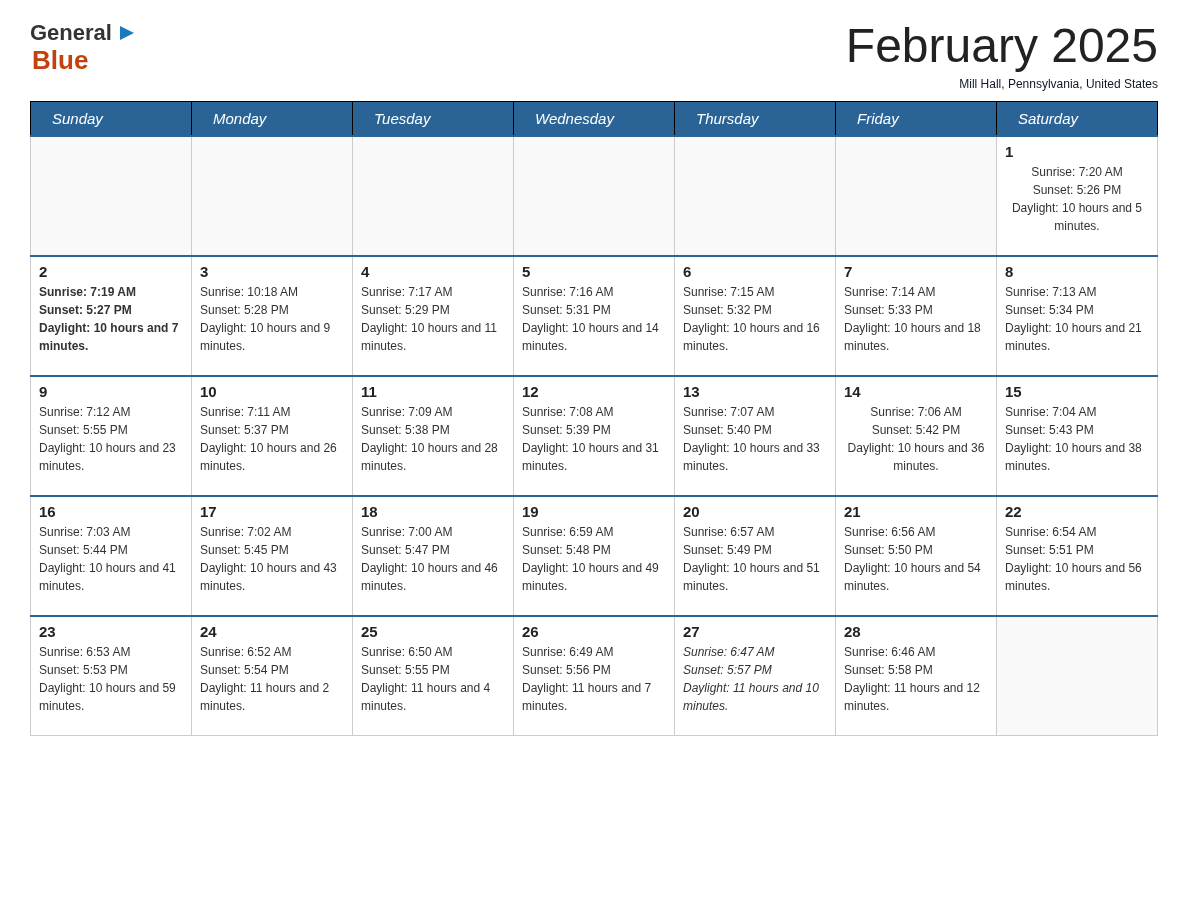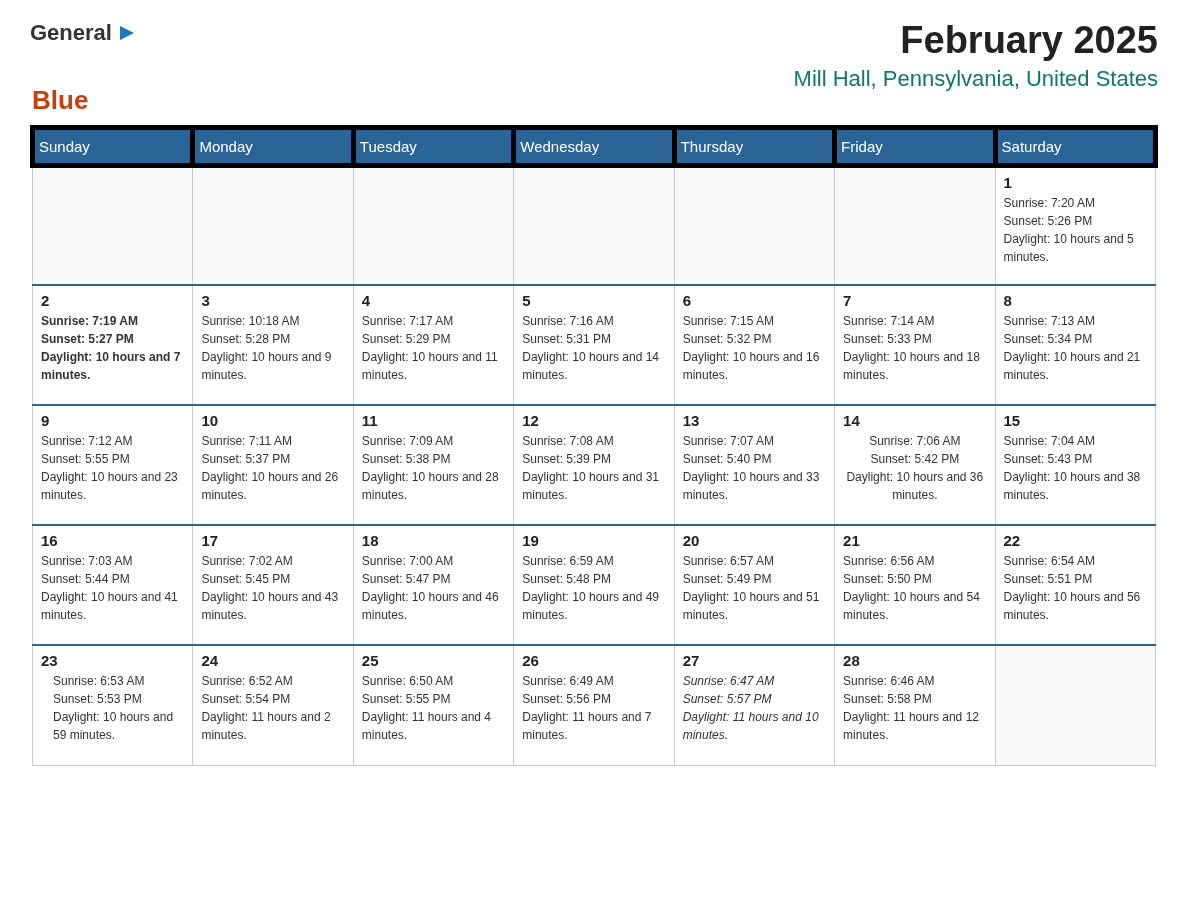--- a/index.html
+++ b/index.html
@@ -28,44 +28,45 @@
     }
     .logo-text-blue {
       font-size: 26px;
       font-weight: bold;
       color: #c2410c;
     }
     .title-block {
       text-align: right;
     }
     .month-title {
-      font-size: 38px;
-      font-weight: bold;
+      font-size: 48px;
+      font-weight: normal;
       color: #222;
       line-height: 1.1;
       text-align: right;
     }
     .location {
-      font-size: 22px;
-      color: #0f766e;
+      font-size: 12px;
+      color: #0f172a;
       margin-top: 4px;
     }
     .calendar {
       width: 100%;
       border-collapse: collapse;
       margin-top: 10px;
     }
     .calendar th {
       background-color: #2a6496;
       color: #fff;
-      padding: 8px 4px;
+      padding: 8px 21px;
       font-size: 15px;
       font-weight: normal;
       text-align: left;
-      border: 5px solid #000000;
+      border: 1px solid #000000;
+      font-style: italic;
     }
     .calendar td {
       border: 1px solid #ccc;
       vertical-align: top;
       padding: 6px 8px;
       width: calc(100% / 7);
       height: 120px;
       font-size: 12.5px;
       color: #333;
       background: #fff;
@@ -87,21 +88,21 @@
     }
     .week-row td {
       border-top: 2px solid #2a6496;
     }
   </style>
 </head>
 <body>
 
 <div class="header">
   <div class="logo">
-    <div style="display:flex;flex-direction:column;align-items:flex-start;line-height:1.1;gap:40px;">
+    <div style="display:flex;flex-direction:column;align-items:flex-start;line-height:1.1;">
       <div style="display:flex;align-items:center;gap:2px;">
         <span class="logo-text-general">General</span>
         <svg width="26" height="26" viewBox="0 0 26 26">
           <polygon points="6,6 20,13 6,20" fill="#1a7abf"></polygon>
         </svg>
       </div>
       <span class="logo-text-blue" style="margin-left:2px;">Blue</span>
     </div>
   </div>
   <div class="title-block">
@@ -125,21 +126,21 @@
   <tbody id="calendar-body">
   <tr class="week-row">
         <td class="empty"></td>
         <td class="empty"></td>
         <td class="empty"></td>
         <td class="empty"></td>
         <td class="empty"></td>
         <td class="empty"></td>
         <td>
           <span class="day-number">1</span>
-          <div class="day-info" style="white-space: pre-line;">Sunrise: 7:20 AM
+          <div class="day-info" style="white-space: pre-line; text-align: center;">Sunrise: 7:20 AM
 Sunset: 5:26 PM
 Daylight: 10 hours and 5 minutes.</div>
         </td>
       </tr>
       <tr class="week-row">
         <td>
           <span class="day-number">2</span>
           <div class="day-info" style="white-space: pre-line; font-weight: bold;">Sunrise: 7:19 AM
 Sunset: 5:27 PM
 Daylight: 10 hours and 7 minutes.</div>
@@ -265,21 +266,21 @@
         <td>
           <span class="day-number">22</span>
           <div class="day-info" style="white-space: pre-line;">Sunrise: 6:54 AM
 Sunset: 5:51 PM
 Daylight: 10 hours and 56 minutes.</div>
         </td>
       </tr>
       <tr class="week-row">
         <td>
           <span class="day-number">23</span>
-          <div class="day-info" style="white-space: pre-line; margin-left: 12px;">Sunrise: 6:53 AM
+          <div class="day-info" style="white-space: pre-line;">Sunrise: 6:53 AM
 Sunset: 5:53 PM
 Daylight: 10 hours and 59 minutes.</div>
         </td>
         <td>
           <span class="day-number">24</span>
           <div class="day-info" style="white-space: pre-line;">Sunrise: 6:52 AM
 Sunset: 5:54 PM
 Daylight: 11 hours and 2 minutes.</div>
         </td>
         <td>

